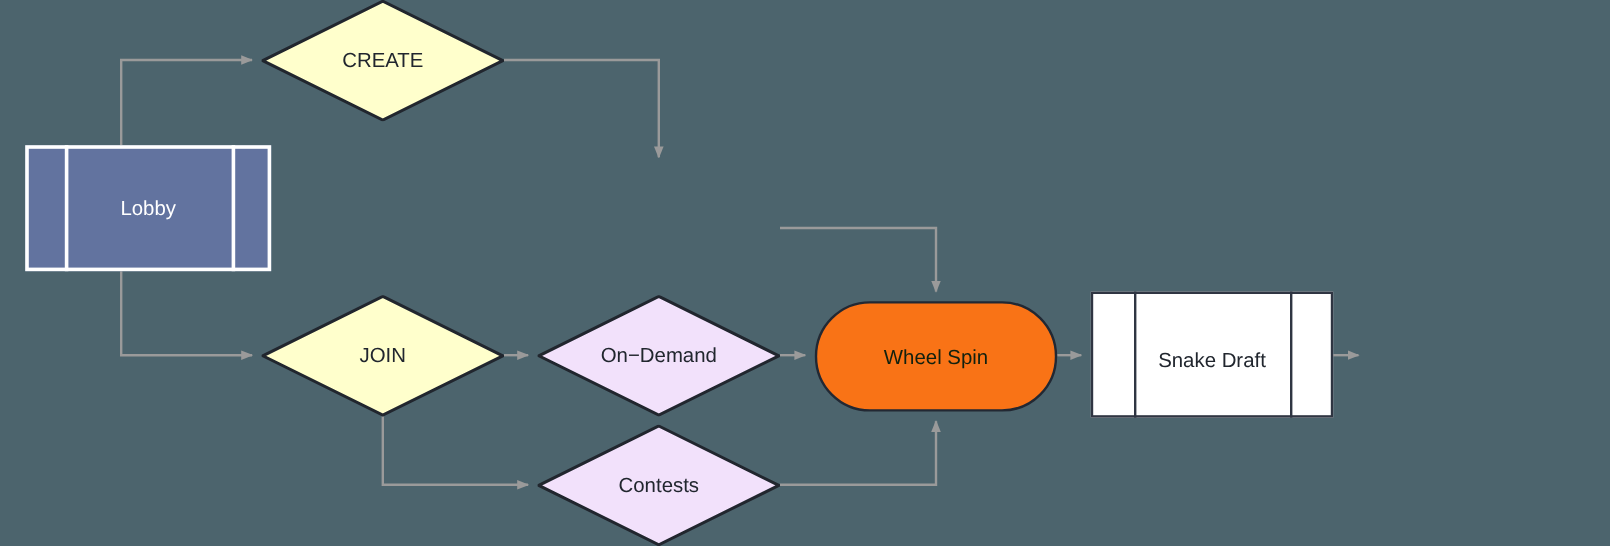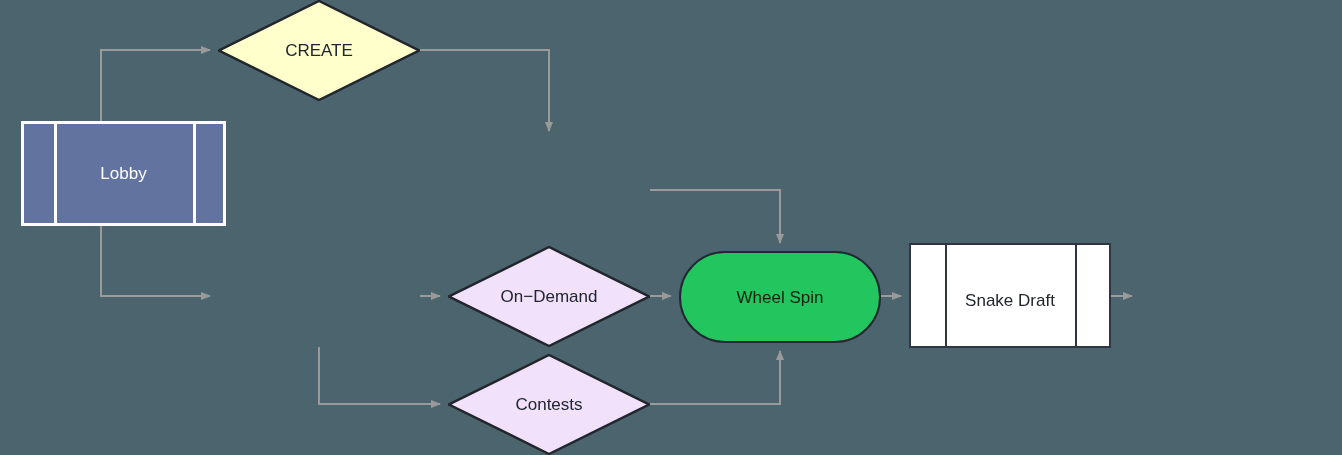--- a/index.html
+++ b/index.html
@@ -76,21 +76,21 @@
   
   .diamond .dia-shape {
     position: absolute;
     left: 0; top: 0; right: 0; bottom: 0;
     z-index: 1;
   }
   .diamond .node-label { color: #21262e; }
 
   
   .terminator {
-    background: #22c55e;
+    background: #f97316;
     border: 2px solid #222833;
     border-radius: 46px;
   }
   .terminator .node-label { color: #11210f; }
 </style>
 </head>
 <body>
 
 <div id="canvas">
 
@@ -129,20 +129,26 @@
     <span class="node-label">Lobby</span>
   </div>
 
   <div class="node diamond" style="left:218px; top:0px; width:202px; height:101px;">
     <svg class="dia-shape" viewBox="0 0 202 101" preserveAspectRatio="none">
       <polygon points="101,1 201,50.5 101,100 1,50.5" fill="#ffffcc" stroke="#21262e" stroke-width="2.5"></polygon>
     </svg>
     <span class="node-label">CREATE</span>
   </div>
 
+  <div class="node diamond" style="left:218px; top:246px; width:202px; height:101px;">
+    <svg class="dia-shape" viewBox="0 0 202 101" preserveAspectRatio="none">
+      <polygon points="101,1 201,50.5 101,100 1,50.5" fill="#ffffcc" stroke="#21262e" stroke-width="2.5"></polygon>
+    </svg>
+    <span class="node-label">JOIN</span>
+  </div>
 
 
   <div class="node diamond" style="left:448px; top:246px; width:202px; height:101px;">
     <svg class="dia-shape" viewBox="0 0 202 101" preserveAspectRatio="none">
       <polygon points="101,1 201,50.5 101,100 1,50.5" fill="#f2e1fb" stroke="#21262e" stroke-width="2.5"></polygon>
     </svg>
     <span class="node-label">On−Demand</span>
   </div>
 
   <div class="node diamond" style="left:448px; top:354px; width:202px; height:101px;">

